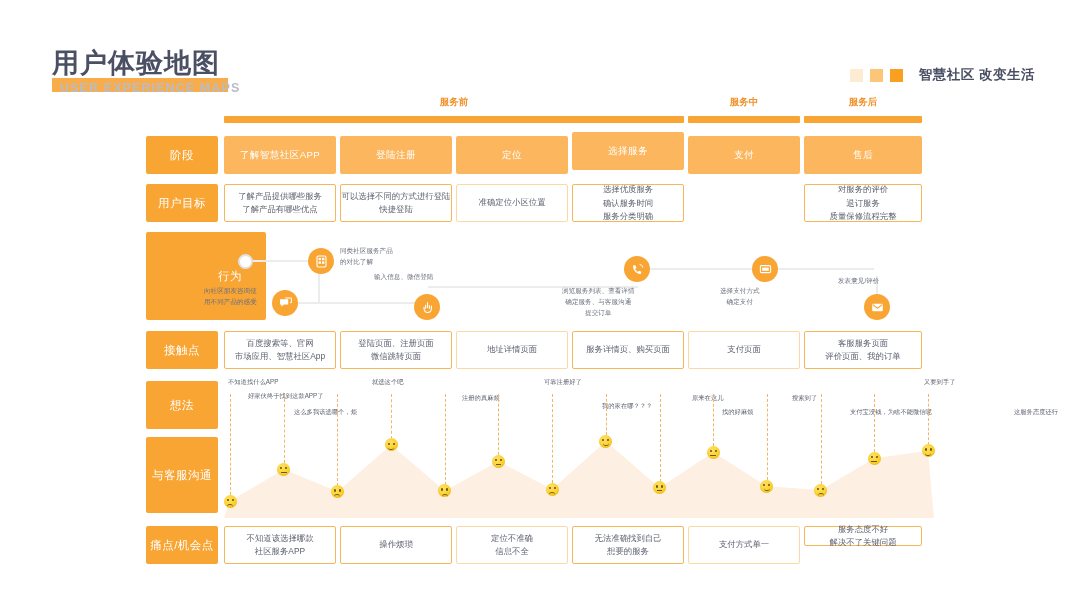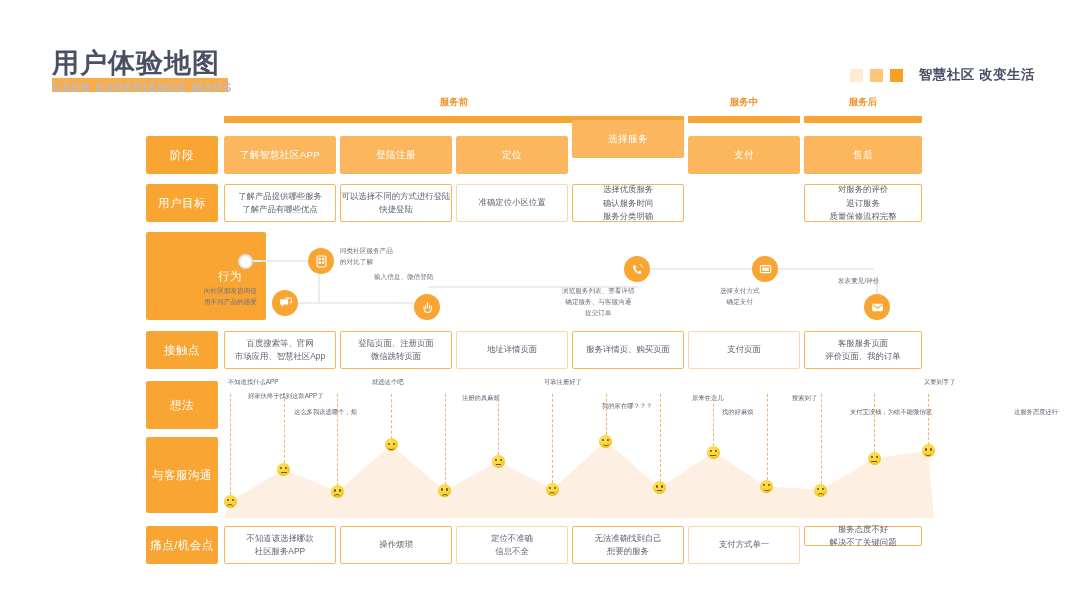--- a/index.html
+++ b/index.html
@@ -7,21 +7,21 @@
     width:1067px;height:600px;background:#ffffff;
     font-family:"Liberation Sans","DejaVu Sans",sans-serif;
     overflow:hidden;position:relative;
   }
   .root{position:absolute;inset:0;}
 
   
   .title-wrap{position:absolute;left:52px;top:50px;}
   .title-hl{position:absolute;left:0;top:28px;width:176px;height:14px;background:#f79f2a;opacity:.85;}
   .title-cn{position:relative;font-size:27px;font-weight:bold;color:#4a4f63;letter-spacing:1px;line-height:1;}
-  .title-en{position:relative;margin-top:5px;font-size:12.5px;font-weight:bold;color:#b9bcc6;letter-spacing:1.1px;line-height:1;}
+  .title-en{position:relative;margin-top:5px;font-size:12.5px;font-weight:bold;color:#b9bcc6;letter-spacing:1.1px;line-height:1;margin-left:8px;}
 
   .brand{position:absolute;right:32px;top:66px;display:flex;align-items:center;gap:7px;}
   .sw{width:13px;height:13px;display:block;}
   .brand-text{font-size:13.5px;color:#4a4f63;font-weight:bold;margin-left:9px;letter-spacing:.5px;}
 
   
   .grid{position:absolute;left:0;top:0;width:1067px;height:600px;}
   .lbl{
     position:absolute;background:#f9a534;border-radius:2px;
     color:#fff;font-size:11.5px;display:flex;align-items:center;justify-content:center;
@@ -95,21 +95,21 @@
       <div class="ptxt" style="left: 224px; top: 96px; width: 460px;">服务前</div>
       <div class="pbar" style="left: 224px; top: 116px; width: 460px;"></div>
       <div class="ptxt" style="left: 688px; top: 96px; width: 112px;">服务中</div>
       <div class="pbar" style="left: 688px; top: 116px; width: 112px;"></div>
       <div class="ptxt" style="left: 804px; top: 96px; width: 118px;">服务后</div>
       <div class="pbar" style="left: 804px; top: 116px; width: 118px;"></div>
       <div class="lbl" style="left: 146px; top: 136px; width: 72px; height: 38px;">阶段</div>
       <div class="stagebox" style="left: 224px; top: 136px; width: 112px; height: 38px;">了解智慧社区APP</div>
       <div class="stagebox" style="left: 340px; top: 136px; width: 112px; height: 38px;">登陆注册</div>
       <div class="stagebox" style="left: 456px; top: 136px; width: 112px; height: 38px;">定位</div>
-      <div class="stagebox" style="left: 572px; top: 120px; width: 112px; height: 38px;">选择服务</div>
+      <div class="stagebox" style="left: 572px; top: 132px; width: 112px; height: 38px;">选择服务</div>
       <div class="stagebox" style="left: 688px; top: 136px; width: 112px; height: 38px;">支付</div>
       <div class="stagebox" style="left: 804px; top: 136px; width: 118px; height: 38px;">售后</div>
       <div class="lbl" style="left: 146px; top: 184px; width: 72px; height: 38px;">用户目标</div>
       <div class="cell tint" style="left: 224px; top: 184px; width: 112px; height: 38px; flex-direction: column;">
         <span>了解产品提供哪些服务</span>
         <span>了解产品有哪些优点</span>
       </div>
       <div class="cell tint" style="left: 340px; top: 184px; width: 112px; height: 38px; flex-direction: column;">
         <span>可以选择不同的方式进行登陆</span>
         <span>快捷登陆</span>

